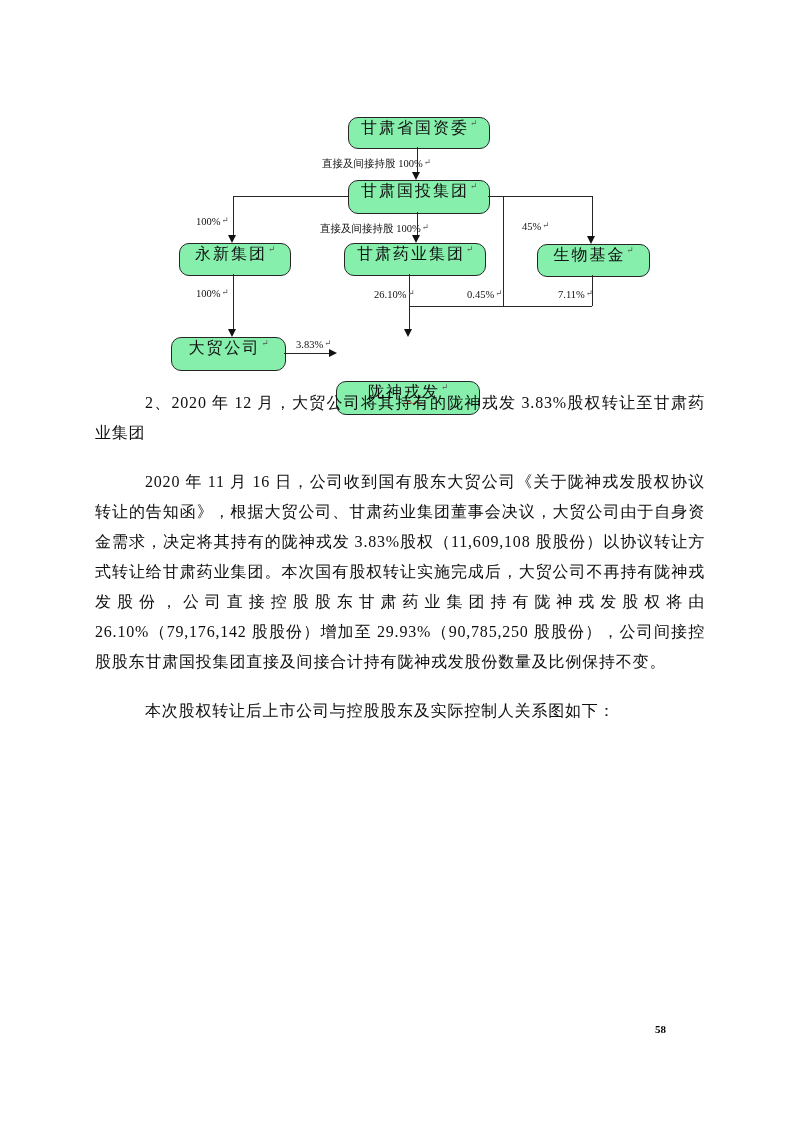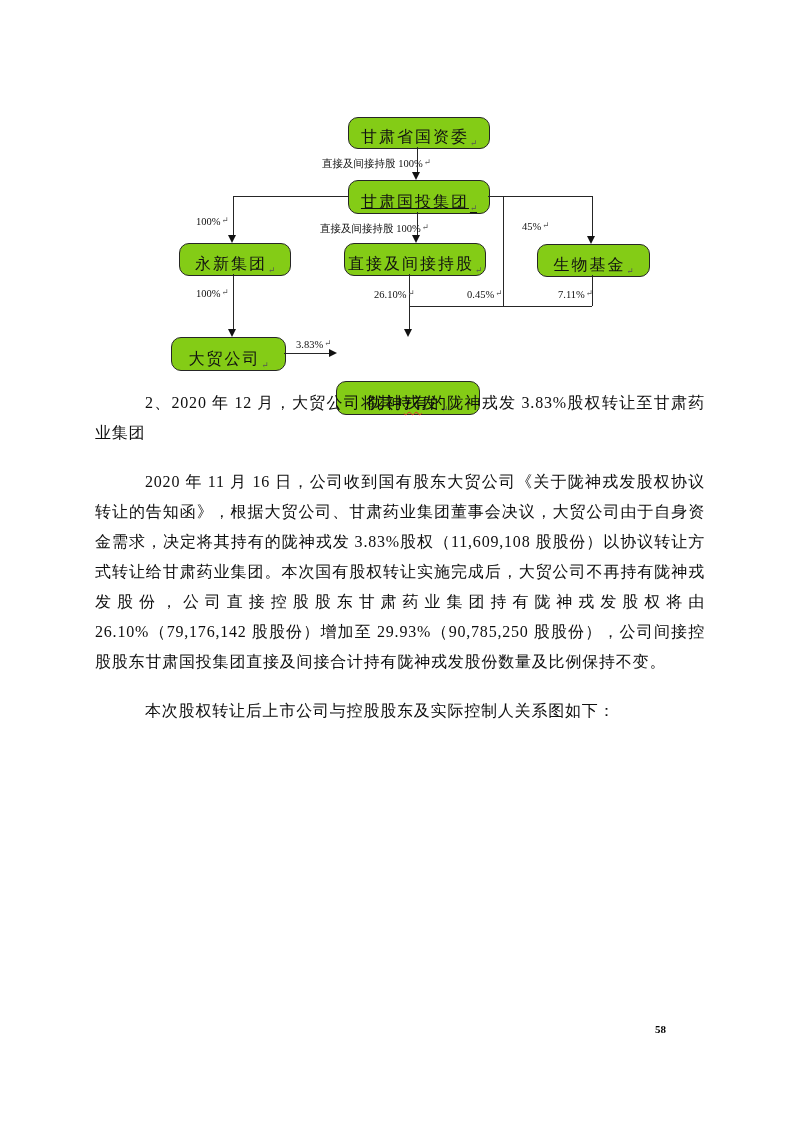--- a/index.html
+++ b/index.html
@@ -4,22 +4,22 @@
 <style>
   html,body{margin:0;padding:0;}
   body{
     width:793px;height:1122px;position:relative;background:#ffffff;
     font-family:"Liberation Serif","DejaVu Serif",serif;
     color:#111;overflow:hidden;
   }
   
   .diagram{position:absolute;left:0;top:0;width:793px;height:390px;}
   .node{
-    position:absolute;border:1.5px solid #262626;border-radius:10px;background:#84cc16;
-    display:flex;align-items:flex-end;justify-content:center;
+    position:absolute;border:1.5px solid #262626;border-radius:10px;background:#86efac;
+    display:flex;align-items:flex-start;justify-content:center;
     font-size:16px;letter-spacing:2px;white-space:nowrap;
   }
   .node .ret{letter-spacing:0;}
   .hl{position:absolute;height:1px;background:#262626;}
   .vl{position:absolute;width:1px;background:#262626;}
   .arrow-down{position:absolute;width:0;height:0;
     border-left:4.5px solid transparent;border-right:4.5px solid transparent;
     border-top:8px solid #111;}
   .arrow-right{position:absolute;width:0;height:0;
     border-top:4.5px solid transparent;border-bottom:4.5px solid transparent;
@@ -44,30 +44,30 @@
 </style>
 </head>
 <body>
 
 <div class="diagram">
 
   <div class="node" style="left:348px;top:117px;width:140px;height:30px;">
     <span>甘肃省国资委</span>
       <span class="ret">↵</span>
   </div>
-  <div class="node" style="left:348px;top:180px;width:140px;height:32px;text-decoration:underline;">
+  <div class="node" style="left:348px;top:180px;width:140px;height:32px;">
     <span>甘肃国投集团</span>
       <span class="ret">↵</span>
   </div>
   <div class="node" style="left:179px;top:243px;width:110px;height:31px;">
     <span>永新集团</span>
       <span class="ret">↵</span>
   </div>
   <div class="node" style="left:344px;top:243px;width:140px;height:31px;">
-    <span>直接及间接持股</span>
+    <span>甘肃药业集团</span>
       <span class="ret">↵</span>
   </div>
   <div class="node" style="left:537px;top:244px;width:111px;height:31px;">
     <span>生物基金</span>
       <span class="ret">↵</span>
   </div>
   <div class="node" style="left:171px;top:337px;width:113px;height:32px;">
     <span>大贸公司</span>
       <span class="ret">↵</span>
   </div>

